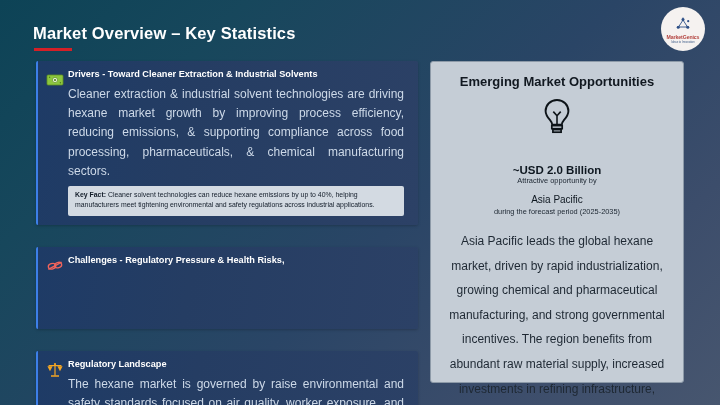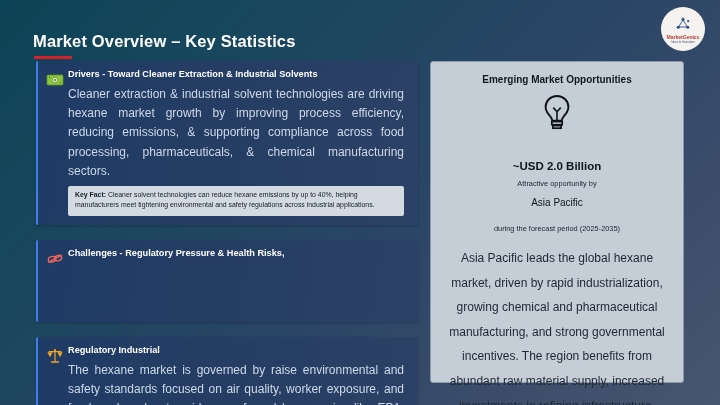--- a/index.html
+++ b/index.html
@@ -8,21 +8,21 @@
   }
   body {
     font-family: "Liberation Sans", sans-serif;
     background: linear-gradient(135deg, #0d4356 0%, #17475c 22%, #2a4566 55%, #3c4d6b 80%, #47566f 100%);
     position: relative;
   }
 
   
   #header {
     position: absolute;
-    left: 0; top: 12px; width: 602px; height: 56px;
+    left: 0; top: 4px; width: 602px; height: 56px;
   }
   #page-title {
     position: absolute;
     left: 33px; top: 20px;
     font-size: 16.5px;
     font-weight: bold;
     color: #ffffff;
     letter-spacing: 0.15px;
   }
   #title-underline {
@@ -62,21 +62,21 @@
     margin-top: 1px;
   }
 
   
   #left-col {
     position: absolute;
     left: 36px; top: 61px;
     width: 382px; height: 322px;
     display: flex;
     flex-direction: column;
-    gap: 15px;
+    gap: 22px;
   }
   .card {
     position: relative;
     background: linear-gradient(100deg, #1e3b66 0%, #253d63 40%, #2c4166 100%);
     border-left: 2.5px solid #3d7fe8;
     border-radius: 2px;
     padding: 8px 14px 9px 30px;
     box-shadow: 0 1px 3px rgba(0,0,0,0.22);
   }
   .card.c1 { flex: 0 0 113px; }
@@ -121,49 +121,48 @@
     position: absolute;
     left: 430px; top: 61px;
     width: 254px; height: 322px;
     background: #c5cdd6;
     border: 1.1px solid #8d9aa8;
     border-radius: 3px;
     padding: 10px 12px 10px 12px;
     text-align: center;
   }
   #panel-title {
-    font-size: 10px;
+    font-size: 13px;
     font-weight: bold;
     color: #111820;
     margin-top: 2px;
   }
   #bulb-wrap {
     margin-top: 8px;
     display: flex;
     justify-content: center;
   }
   #panel-value {
     margin-top: 27px;
     font-size: 11.5px;
     font-weight: bold;
     color: #0e1720;
   }
   #panel-sub1 {
-    margin-top: 7px;
     font-size: 7.4px;
     color: #1b2530;
   }
   #panel-region {
     margin-top: 9px;
     font-size: 10px;
     font-weight: normal;
     color: #0e1720;
   }
   #panel-sub2 {
-    margin-top: 16px;
+    margin-top: 2px;
     font-size: 7.4px;
     color: #1b2530;
   }
   #panel-desc {
     margin-top: 13px;
     font-size: 12px;
     color: #1e2833;
     line-height: 2.05;
     padding: 0 6px;
   }
@@ -228,21 +227,21 @@
     <div class="card-icon">
       <svg width="18" height="18" viewBox="0 0 18 18">
         <line x1="9" y1="3.2" x2="9" y2="14.4" stroke="#f5a623" stroke-width="1.2"></line>
         <line x1="2.6" y1="4.6" x2="15.4" y2="4.6" stroke="#f5a623" stroke-width="1.2"></line>
         <line x1="5" y1="15" x2="13" y2="15" stroke="#f5a623" stroke-width="1.5"></line>
         <circle cx="9" cy="3.1" r="1.1" fill="#f5a623"></circle>
         <path d="M1.4 5.2 L4 10.2 L6.6 5.2 Z" fill="#f5a623"></path>
         <path d="M11.4 5.2 L14 10.2 L16.6 5.2 Z" fill="#f5a623"></path>
       </svg>
     </div>
-    <div class="card-title">Regulatory Industrial</div>
+    <div class="card-title">Regulatory Landscape</div>
     <div class="card-body">The hexane market is governed by raise environmental and safety standards focused on air quality, worker exposure, and food-grade solvent residues, enforced by agencies like EPA, REACH, and FDA.</div>
     <div class="callout impact">
       <b>Impact:</b>
       <span>These regulations increase compliance costs and limit market expansion in regions with tight environmental and health policies.</span>
     </div>
   </div>
 </div>
 
 <div id="right-panel">
   <div id="panel-title">Emerging Market Opportunities</div>

